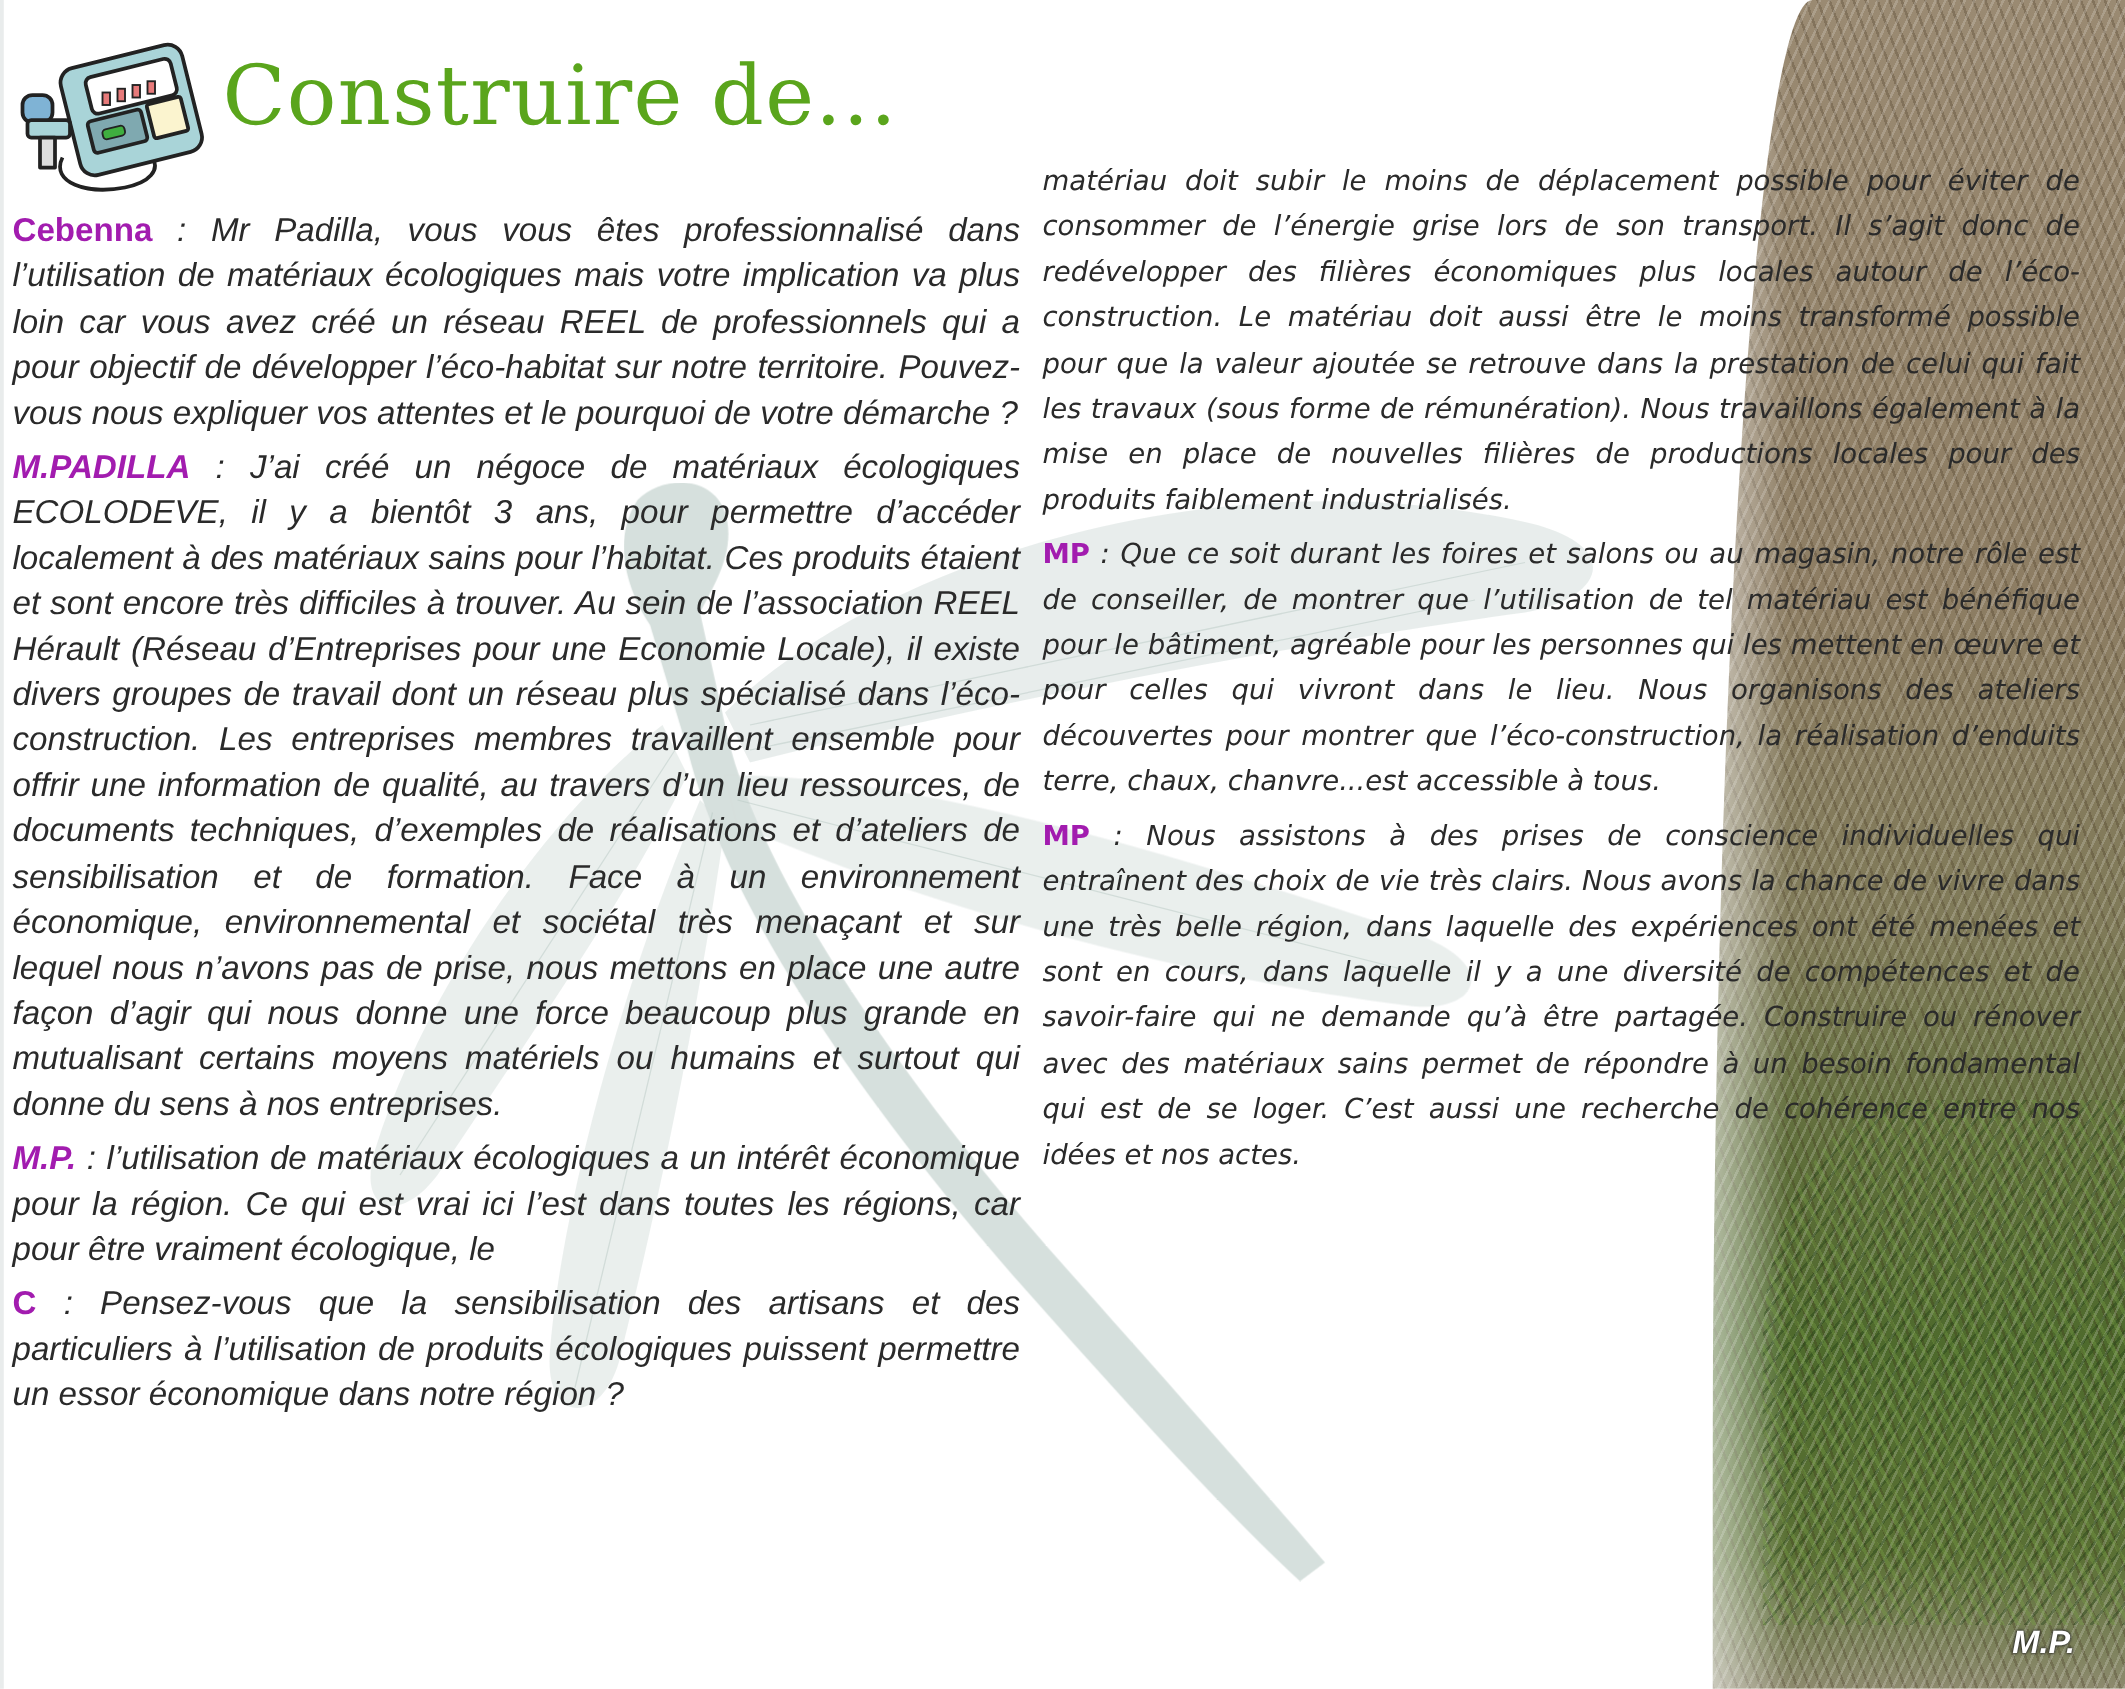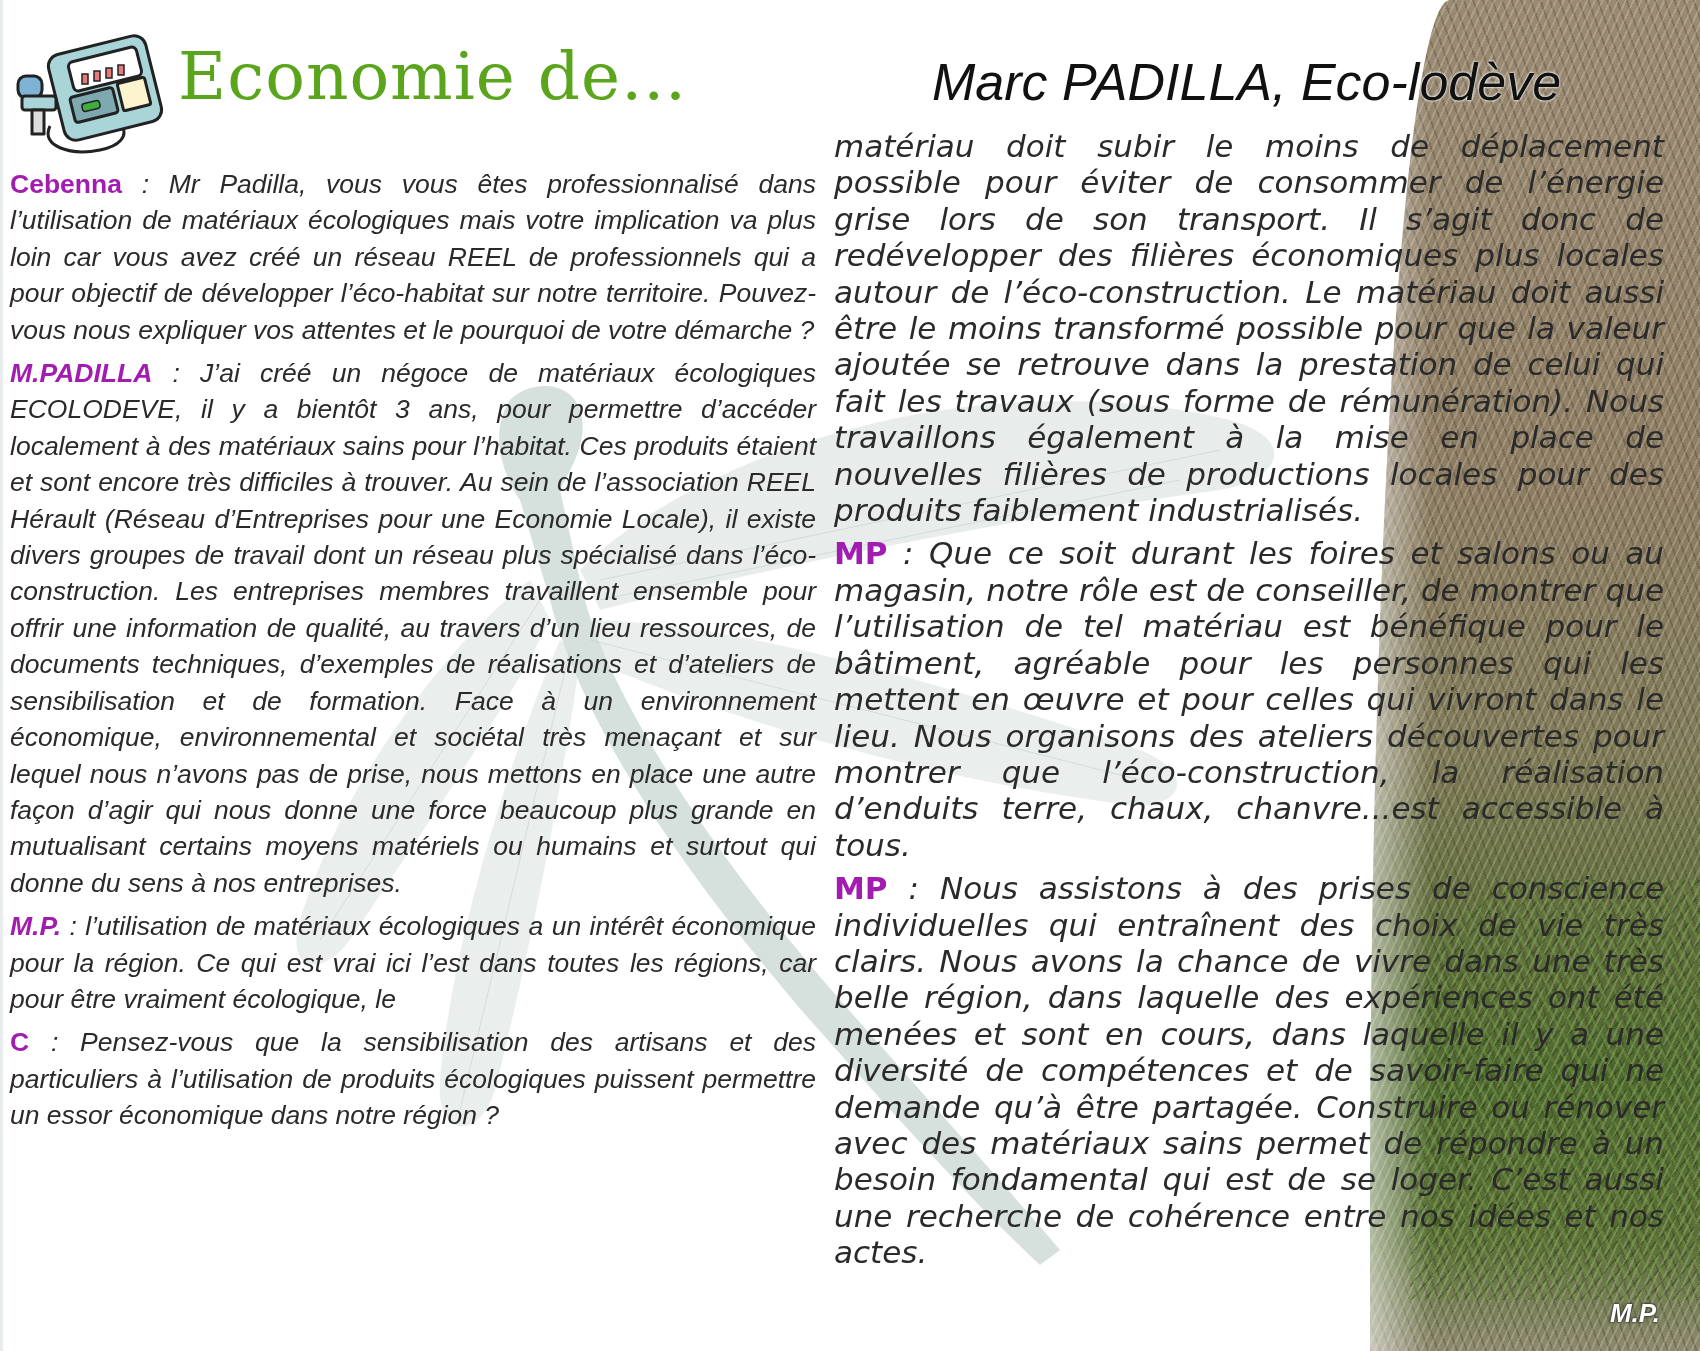--- a/index.html
+++ b/index.html
@@ -43,21 +43,21 @@
   }
   .header-subtitle {
     position:absolute; left:932px; top:56px; font-family:"Liberation Sans", sans-serif;
     font-style:italic; font-size:52px; color:#111; line-height:1;
     text-shadow:0 0 2px #fff, 0 0 3px #fff;
   }
 
   
   .col { position:absolute; font-style:italic; font-size:26.5px; line-height:36.4px; color:#2a2a2a; text-align:justify; }
   .col-left { left:10px; top:166px; width:806px; }
-  .col-right { left:834px; top:128px; width:830px; font-family:"DejaVu Sans", sans-serif; font-size:31px; }
+  .col-right { left:834px; top:128px; width:830px; font-family:"DejaVu Sans", sans-serif; font-size:22px; }
   .para { margin:0 0 7px 0; }
   .para .spk { font-style:normal; font-weight:bold; color:#a21caf; }
   .col-left .para .spk.it { font-style:italic; }
   .col-right .para .spk.it { }
   .signature {
     position:absolute; right:40px; top:1298px; font-family:"Liberation Sans", sans-serif;
     font-style:italic; font-weight:bold; font-size:26px; color:#fff;
     text-shadow:0 0 3px #222, 0 0 2px #222;
   }
   .col-right { text-shadow: 0 0 0 transparent; }
@@ -104,22 +104,21 @@
       <rect x="22" y="84" width="12" height="24" fill="#ddd"></rect>
     </g>
     <g fill="#e77a7a" stroke="#222" stroke-width="1.5">
       <rect x="72" y="48" width="6" height="10"></rect>
         <rect x="84" y="45" width="6" height="10"></rect>
       <rect x="96" y="42" width="6" height="10"></rect>
         <rect x="108" y="39" width="6" height="10"></rect>
     </g>
     <rect x="72" y="76" width="18" height="8" rx="3" fill="#3fae3f" stroke="#222" stroke-width="1.5" transform="rotate(-14 81 80)"></rect>
   </svg>
-  <div class="header-title">Economie de...</div>
-  <div class="header-subtitle">Marc PADILLA, Eco-lodève</div>
+  <div class="header-title">Construire de...</div>
 
   <div class="col col-left">
     <p class="para"><span class="spk">Cebenna</span><span> : </span><span>Mr Padilla, vous vous êtes professionnalisé dans l’utilisation de matériaux écologiques mais votre implication va plus loin car vous avez créé un réseau REEL de professionnels qui a pour objectif de développer l’éco-habitat sur notre territoire. Pouvez-vous nous expliquer vos attentes et le pourquoi de votre démarche ?</span></p>
     <p class="para"><span class="spk it">M.PADILLA</span><span> : </span><span>J’ai créé un négoce de matériaux écologiques ECOLODEVE, il y a bientôt 3 ans, pour permettre d’accéder localement à des matériaux sains pour l’habitat. Ces produits étaient et sont encore très difficiles à trouver. Au sein de l’association REEL Hérault (Réseau d’Entreprises pour une Economie Locale), il existe divers groupes de travail dont un réseau plus spécialisé dans l’éco-construction. Les entreprises membres travaillent ensemble pour offrir une information de qualité, au travers d’un lieu ressources, de documents techniques, d’exemples de réalisations et d’ateliers de sensibilisation et de formation. Face à un environnement économique, environnemental et sociétal très menaçant et sur lequel nous n’avons pas de prise, nous mettons en place une autre façon d’agir qui nous donne une force beaucoup plus grande en mutualisant certains moyens matériels ou humains et surtout qui donne du sens à nos entreprises.</span></p>
     <p class="para"><span class="spk it">M.P.</span><span> : </span><span>l’utilisation de matériaux écologiques a un intérêt économique pour la région. Ce qui est vrai ici l’est dans toutes les régions, car pour être vraiment écologique, le</span></p>
     <p class="para"><span class="spk">C</span><span> : </span><span>Pensez-vous que la sensibilisation des artisans et des particuliers à l’utilisation de produits écologiques puissent permettre un essor économique dans notre région ?</span></p>
   </div>
 
   <div class="col col-right">
     <p class="para"><span class="spk"></span><span></span><span>matériau doit subir le moins de déplacement possible pour éviter de consommer de l’énergie grise lors de son transport. Il s’agit donc de redévelopper des filières économiques plus locales autour de l’éco-construction. Le matériau doit aussi être le moins transformé possible pour que la valeur ajoutée se retrouve dans la prestation de celui qui fait les travaux (sous forme de rémunération). Nous travaillons également à la mise en place de nouvelles filières de productions locales pour des produits faiblement industrialisés.</span></p>

